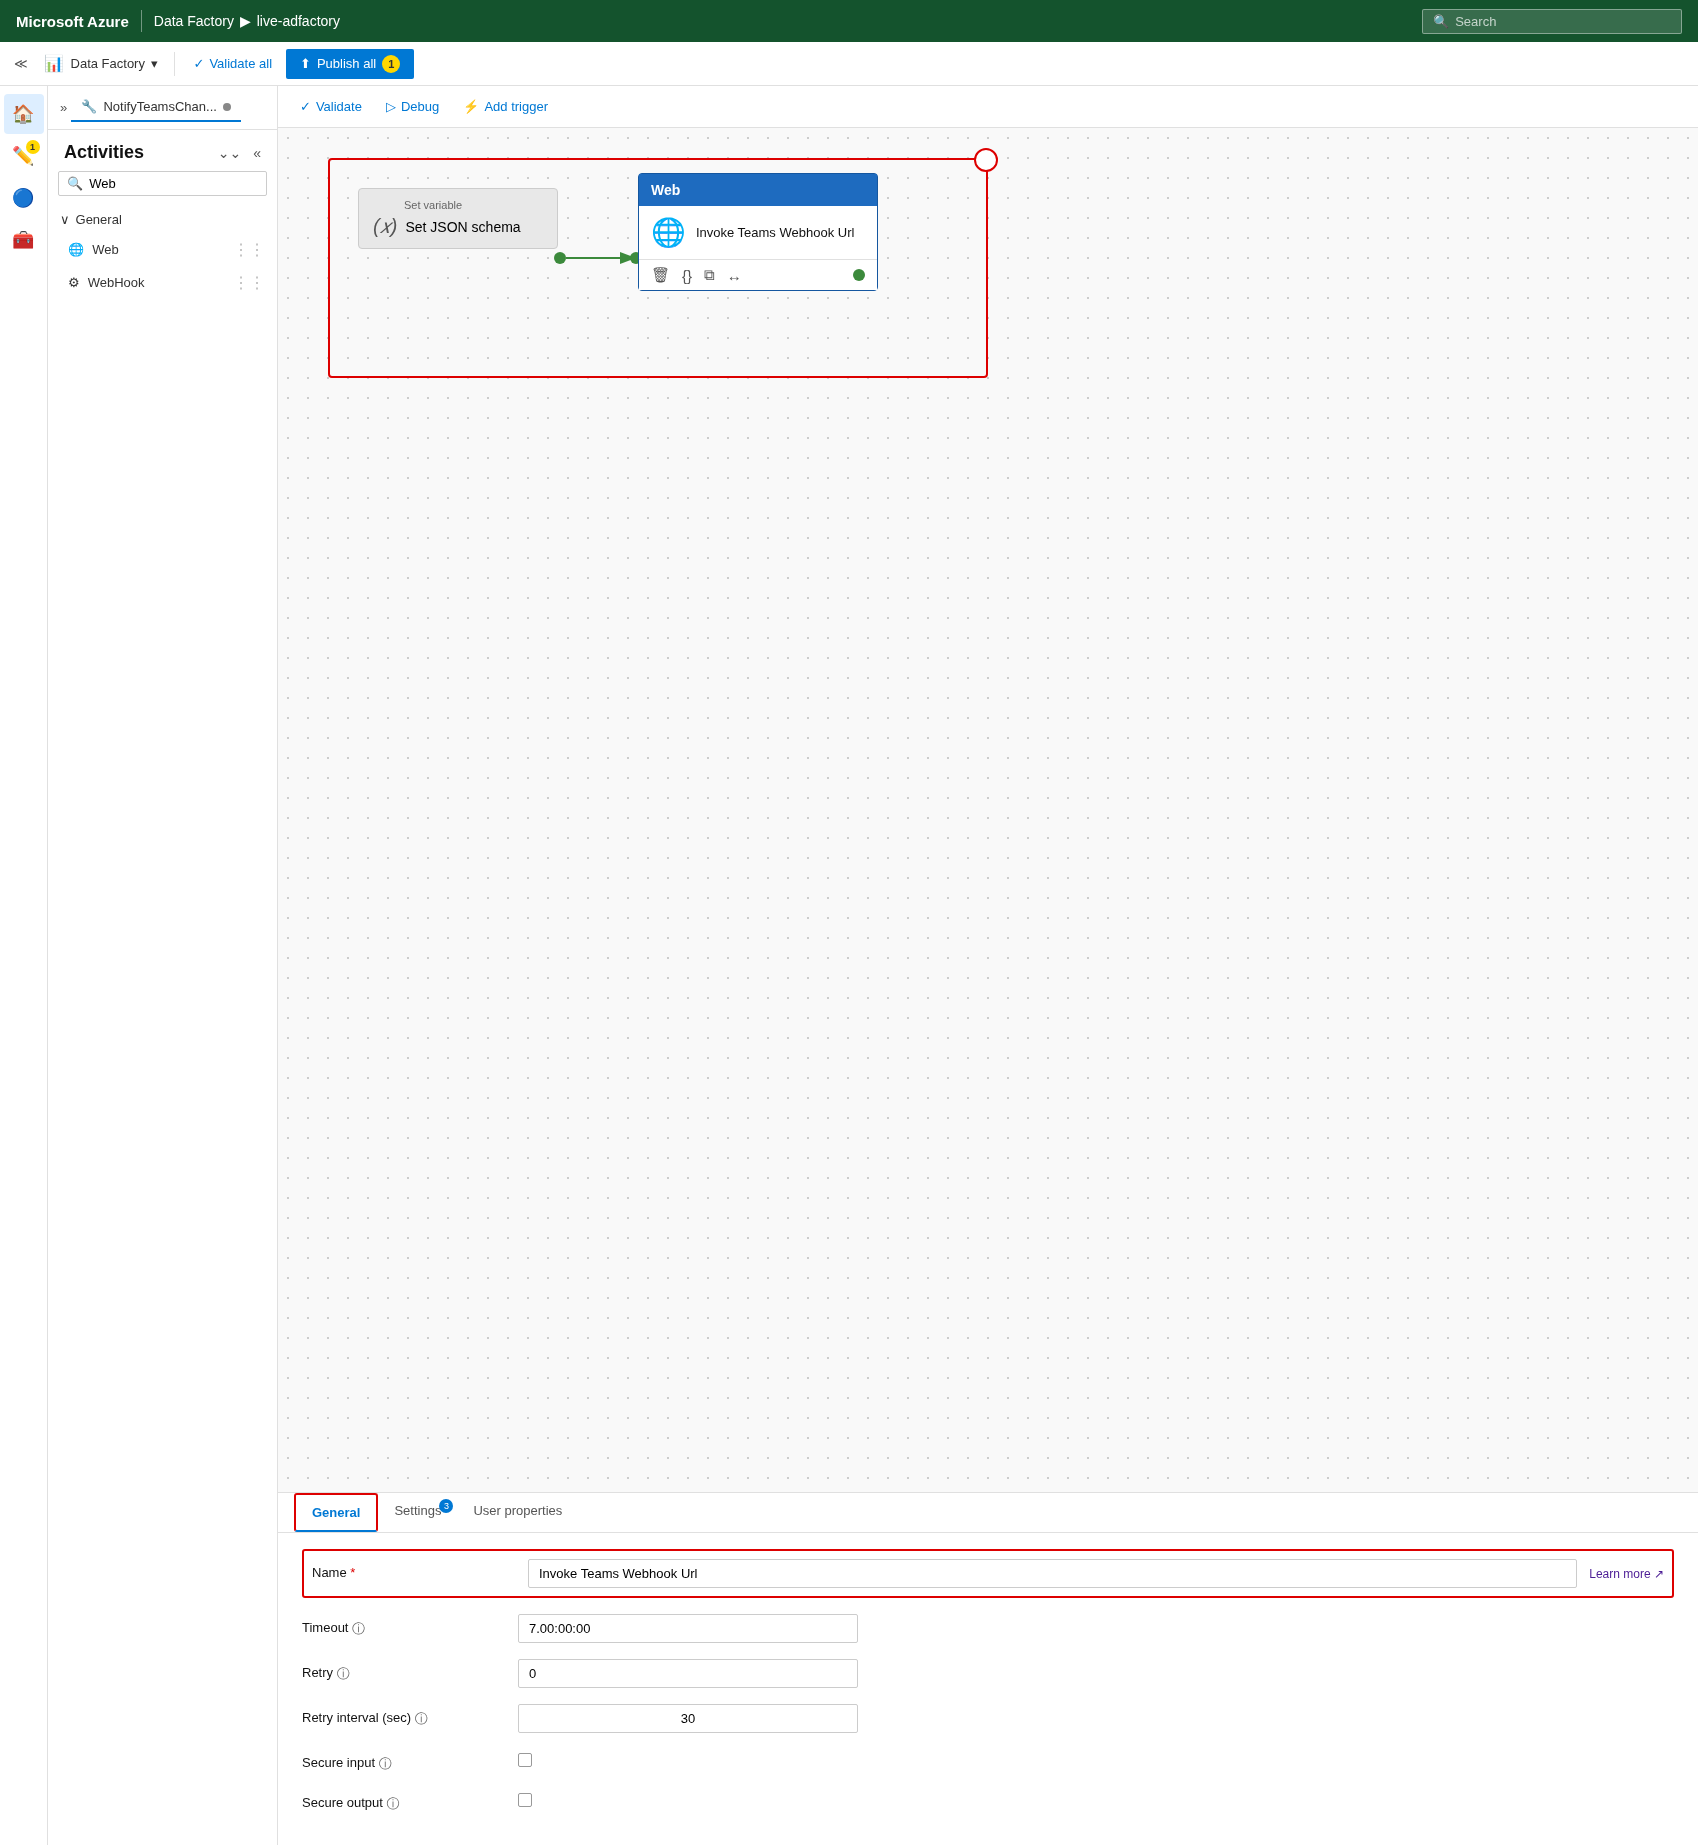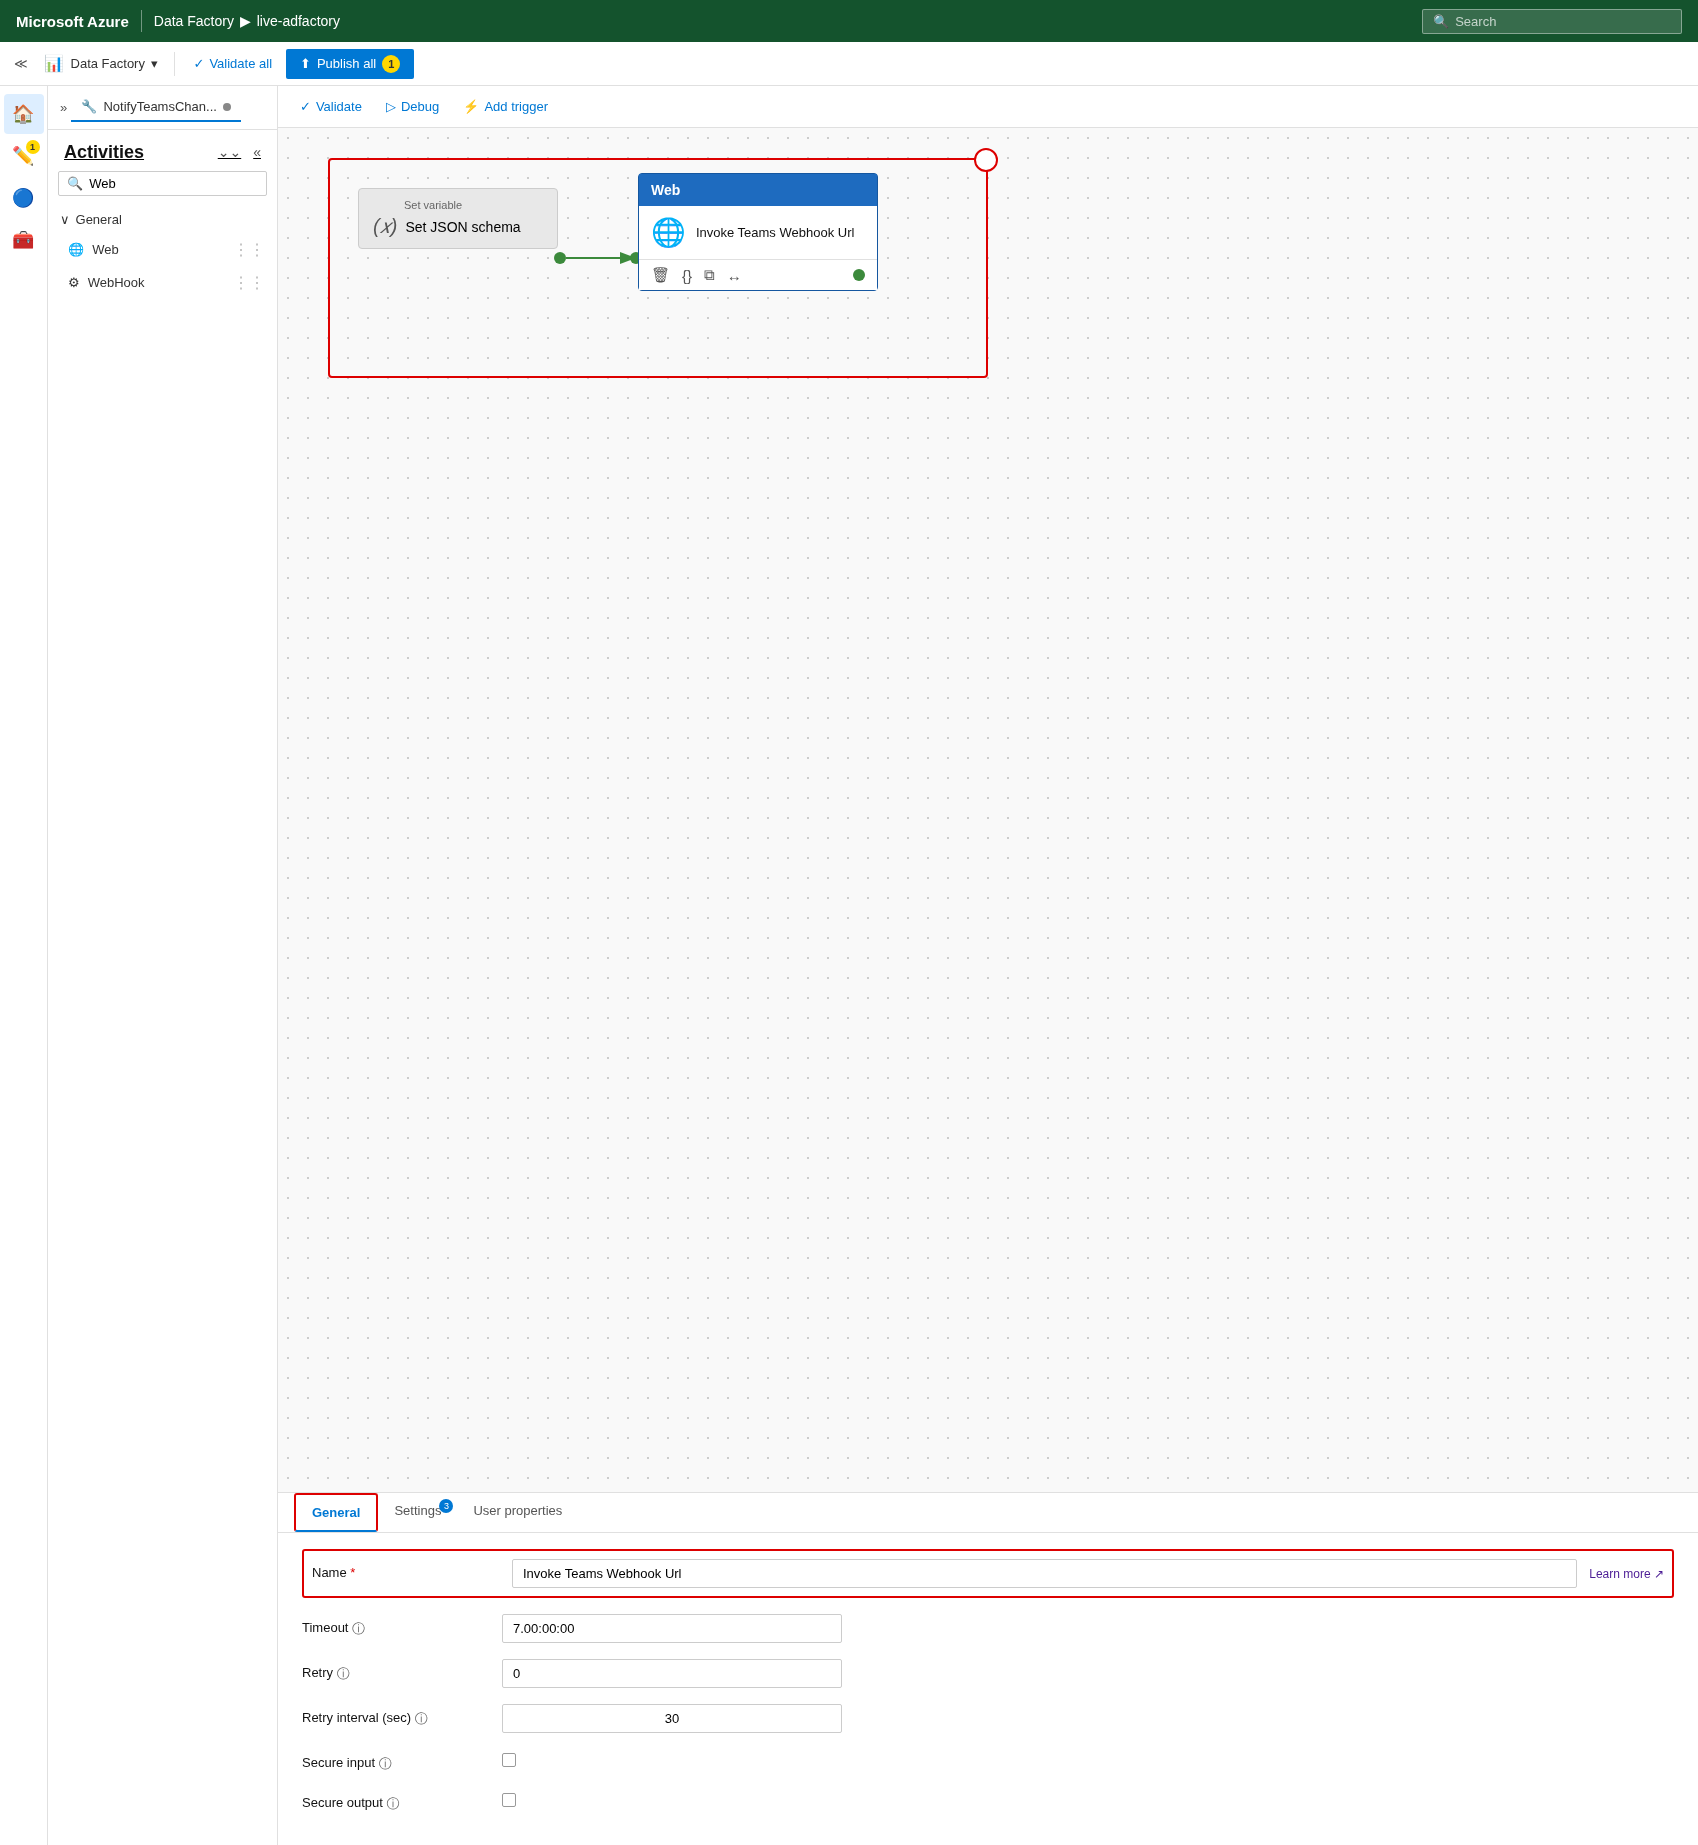--- a/index.html
+++ b/index.html
@@ -139,23 +139,22 @@
     .pipeline-tab {
       display: flex; align-items: center; gap: 6px;
       padding: 6px 10px;
       border-bottom: 2px solid #0078d4;
       color: #333; font-size: 13px; cursor: pointer;
     }
     .pipeline-tab .dot { width: 8px; height: 8px; border-radius: 50%; background: #888; }
 
     
     .activities-header {
-      display: flex; align-items: flex-start; justify-content: space-between;
+      display: flex; align-items: center; justify-content: space-between;
       padding: 12px 12px 8px 16px;
-      text-decoration: underline;
     }
     .activities-title { font-size: 18px; font-weight: 600; color: #111; }
     .activities-controls { display: flex; gap: 4px; }
     .activities-ctrl-btn {
       background: none; border: none; cursor: pointer;
       color: #555; font-size: 14px; padding: 2px 4px;
     }
     .search-bar {
       margin: 0 10px 10px 10px;
       display: flex; align-items: center;
@@ -322,21 +321,21 @@
     }
 
     
     .form-area {
       padding: 16px 24px;
     }
     .form-row {
       display: flex;
       align-items: flex-start;
       margin-bottom: 16px;
-      gap: 0;
+      gap: 16px;
     }
     .form-label {
       width: 200px;
       font-size: 13px;
       color: #111;
       padding-top: 6px;
       flex-shrink: 0;
     }
     .form-label .required { color: #d00; }
     .form-input {

